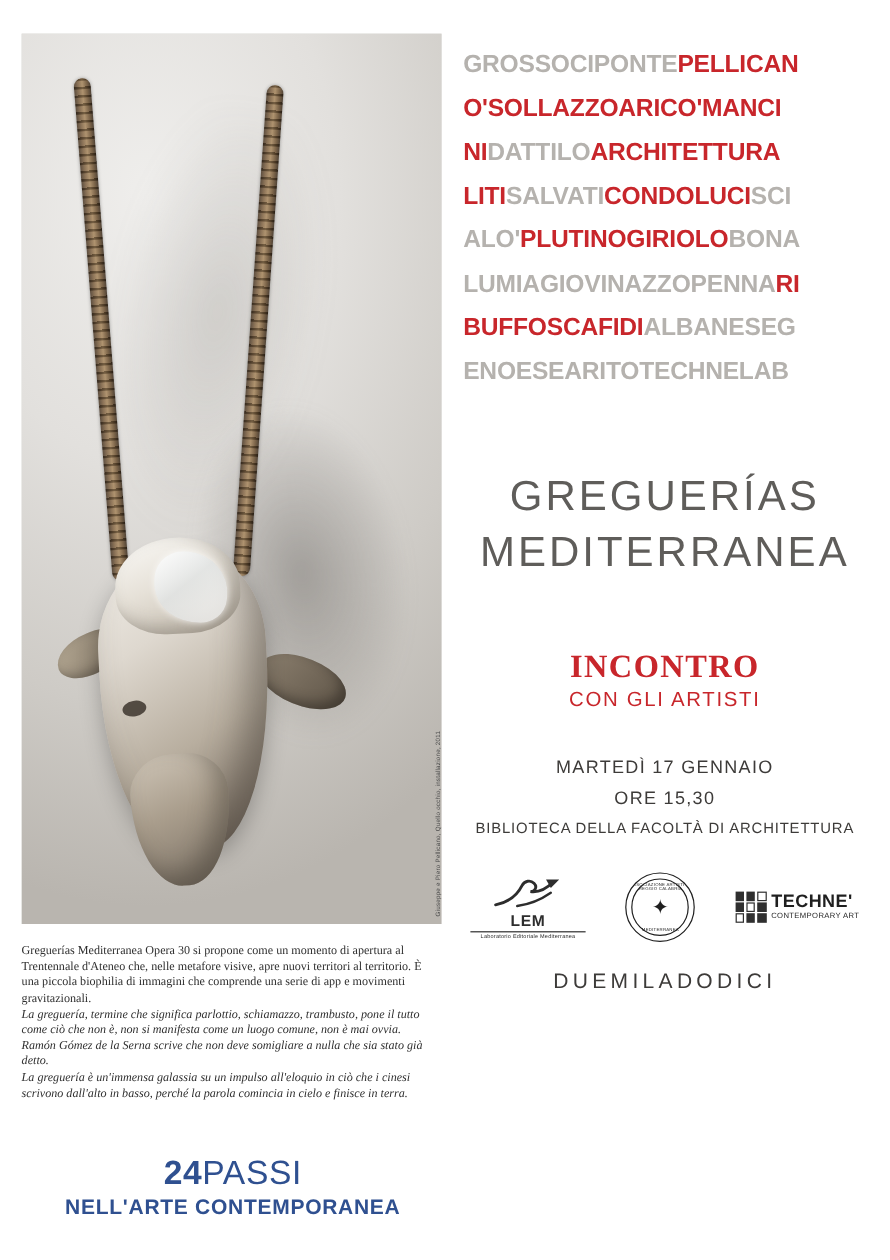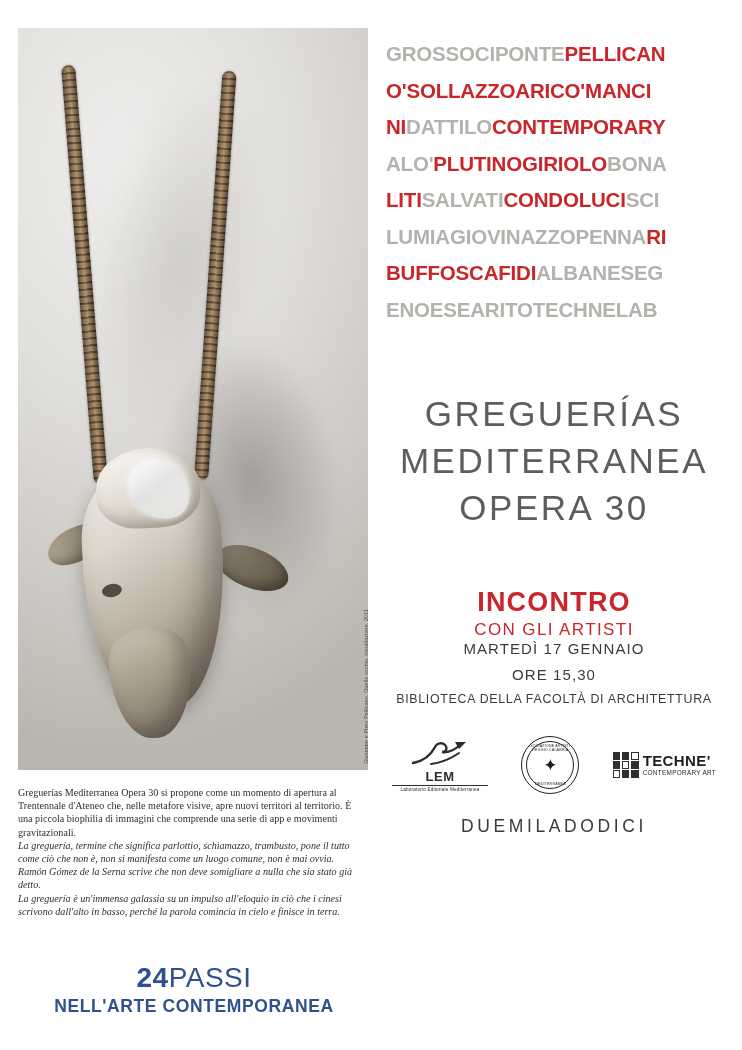--- a/index.html
+++ b/index.html
@@ -276,31 +276,32 @@
   .incontro {
     margin-top: 56px;
     text-align: center;
     width: 336px;
   }
   .incontro .line1 {
     font-size: 27px;
     font-weight: 700;
     letter-spacing: 1.2px;
     color: #c8262b;
-    font-family: Liberation Sans, sans-serif;
+    font-family: Liberation Serif, serif;
   }
   .incontro .line2 {
     margin-top: 2px;
     font-size: 17px;
     letter-spacing: 1.4px;
     color: #c8262b;
     font-family: "Liberation Sans", sans-serif;
   }
 
   .event-info {
+    margin-top: 38px;
     text-align: center;
     width: 336px;
     color: #3d3b39;
     font-family: "Liberation Sans", sans-serif;
   }
   .ev-1 { font-size: 15px; letter-spacing: 1.1px; }
   .ev-2 { font-size: 15px; letter-spacing: 1.1px; margin-top: 9px; }
   .ev-3 { font-size: 12.4px; letter-spacing: 0.7px; margin-top: 9px; }
 
   .logos {
@@ -456,32 +457,31 @@
   <div class="bottom-left-title">
     <div class="bl-line1"><b>24</b><span>PASSI</span></div>
     <div class="bl-line2">NELL'ARTE CONTEMPORANEA</div>
   </div>
 
   <div class="right-col">
 
     <div class="word-block" id="word-cloud">
         <div><span class="seg w-grey">GROSSOCIPONTE</span><span class="seg w-red">PELLICAN</span></div>
         <div><span class="seg w-red">O'SOLLAZZOARICO'MANCI</span></div>
-        <div><span class="seg w-red">NI</span><span class="seg w-grey">DATTILO</span><span class="seg w-red">CONTEMPORARY</span></div>
+        <div><span class="seg w-red">NI</span><span class="seg w-grey">DATTILO</span><span class="seg w-red">ARCHITETTURA</span></div>
+        <div><span class="seg w-red">LITI</span><span class="seg w-grey">SALVATI</span><span class="seg w-red">CONDOLUCI</span><span class="seg w-grey">SCI</span></div>
         <div><span class="seg w-grey">ALO'</span><span class="seg w-red">PLUTINOGIRIOLO</span><span class="seg w-grey">BONA</span></div>
-        <div><span class="seg w-red">LITI</span><span class="seg w-grey">SALVATI</span><span class="seg w-red">CONDOLUCI</span><span class="seg w-grey">SCI</span></div>
         <div><span class="seg w-grey">LUMIAGIOVINAZZOPENNA</span><span class="seg w-red">RI</span></div>
         <div><span class="seg w-red">BUFFOSCAFIDI</span><span class="seg w-grey">ALBANESEG</span></div>
         <div><span class="seg w-grey">ENOESEARITOTECHNELAB</span></div>
       </div>
 
     <div class="main-title">
       <div class="mt-1">GREGUERÍAS</div>
       <div class="mt-2">MEDITERRANEA</div>
-      <div class="mt-3">OPERA 30</div>
     </div>
 
     <div class="incontro">
       <div class="line1">INCONTRO</div>
       <div class="line2">CON GLI ARTISTI</div>
     </div>
 
     <div class="event-info">
       <div class="ev-1">MARTEDÌ 17 GENNAIO</div>
       <div class="ev-2">ORE 15,30</div>

